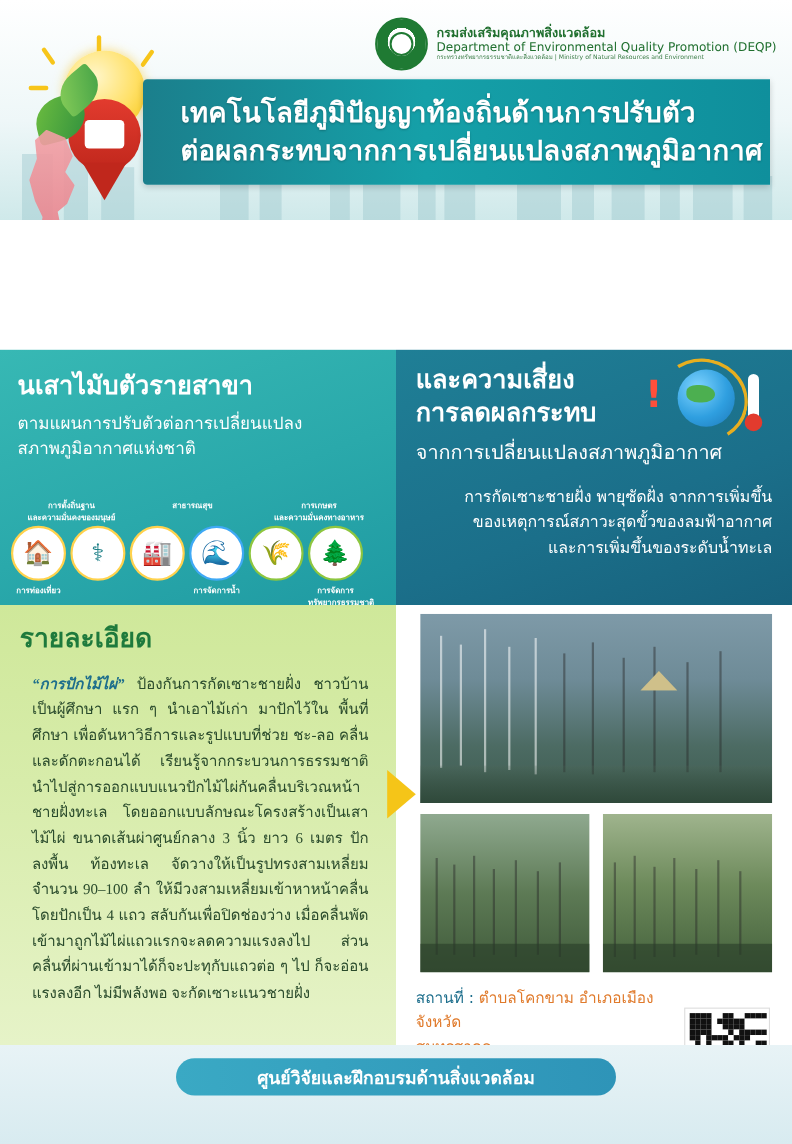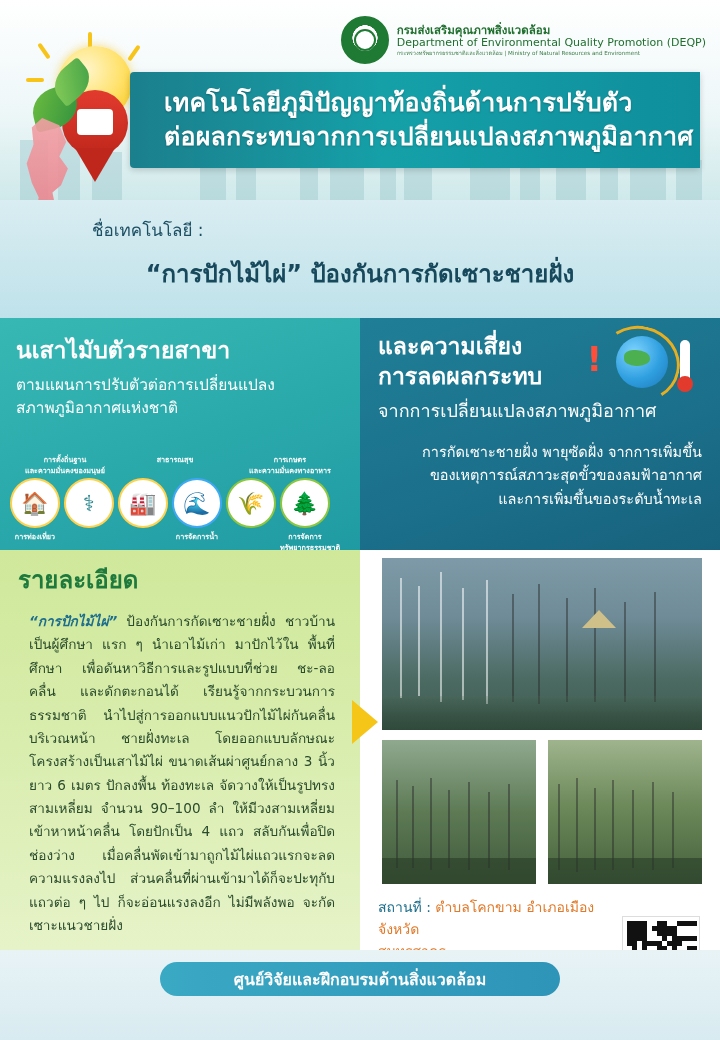--- a/index.html
+++ b/index.html
@@ -160,21 +160,21 @@
   }
   .thermo:after{content:"";position:absolute;left:-3px;bottom:-8px;width:16px;height:16px;border-radius:50%;background:#e23b2e;}
   .excl{
     position:absolute;right:118px;top:24px;color:#ff4f3b;font-size:34px;font-weight:bold;line-height:1;
   }
 
   
   .detail{
     position:absolute;left:0;top:550px;width:360px;height:400px;
     background:linear-gradient(180deg,#cfe89a 0%,#d7ecaa 40%,#e6f3c8 100%);
-    box-sizing:border-box;padding:10px 14px 10px 18px;
+    box-sizing:border-box;padding:10px 14px 10px 18px;font-family:Liberation Serif, serif;
   }
   .detail h3{margin:0 0 4px 0;font-size:24px;color:#1e7a3c;font-weight:bold;}
   .detail p{
     margin:11px;font-size:13.6px;line-height:1.72;color:#2a4b2c;text-align:justify;
   }
   .detail .em{color:#1d6e8c;font-weight:bold;font-style:italic;}
 
   .photos{position:absolute;left:380px;top:556px;width:324px;height:330px;}
   .ph{position:absolute;border:2px solid #ffffff;box-sizing:border-box;overflow:hidden;}
   .ph1{left:0;top:0;width:324px;height:176px;
@@ -271,24 +271,20 @@
         <div class="dept-min">กระทรวงทรัพยากรธรรมชาติและสิ่งแวดล้อม | Ministry of Natural Resources and Environment</div>
       </div>
     </div>
 
     <div class="title-banner">
       <div class="l1">เทคโนโลยีภูมิปัญญาท้องถิ่นด้านการปรับตัว</div>
       <div class="l2">ต่อผลกระทบจากการเปลี่ยนแปลงสภาพภูมิอากาศ</div>
     </div>
   </div>
 
-  <div class="techband">
-    <div class="label">ชื่อเทคโนโลยี :</div>
-    <div class="value">“การปักไม้ไผ่” ป้องกันการกัดเซาะชายฝั่ง</div>
-  </div>
 
   <div class="panel-left">
     <h2>นเสาไมับตัวรายสาขา</h2>
     <div class="sub" style="white-space:pre-line">ตามแผนการปรับตัวต่อการเปลี่ยนแปลง
 สภาพภูมิอากาศแห่งชาติ</div>
 
     <div class="sectors">
       <div class="sector-caps">
         <span style="width:110px;white-space:pre-line">การตั้งถิ่นฐาน
 และความมั่นคงของมนุษย์</span>

